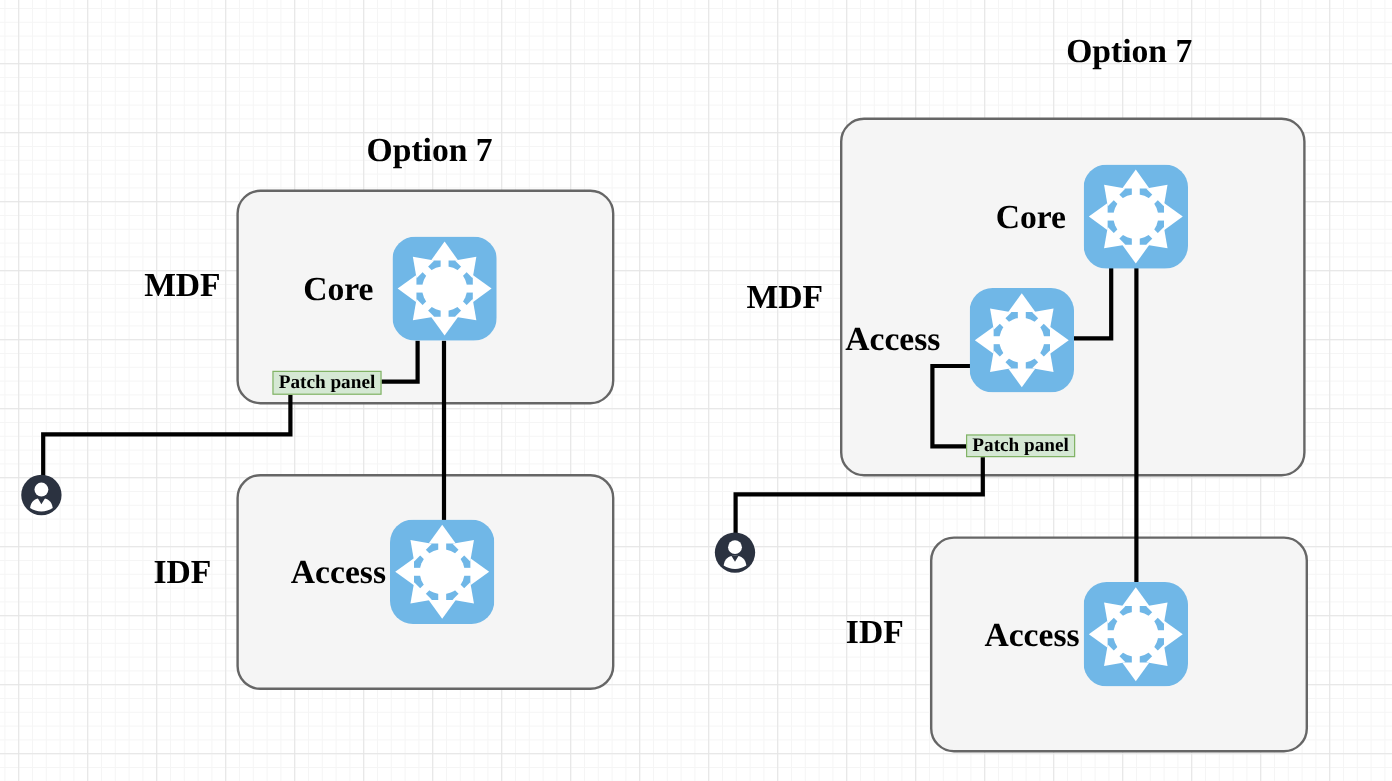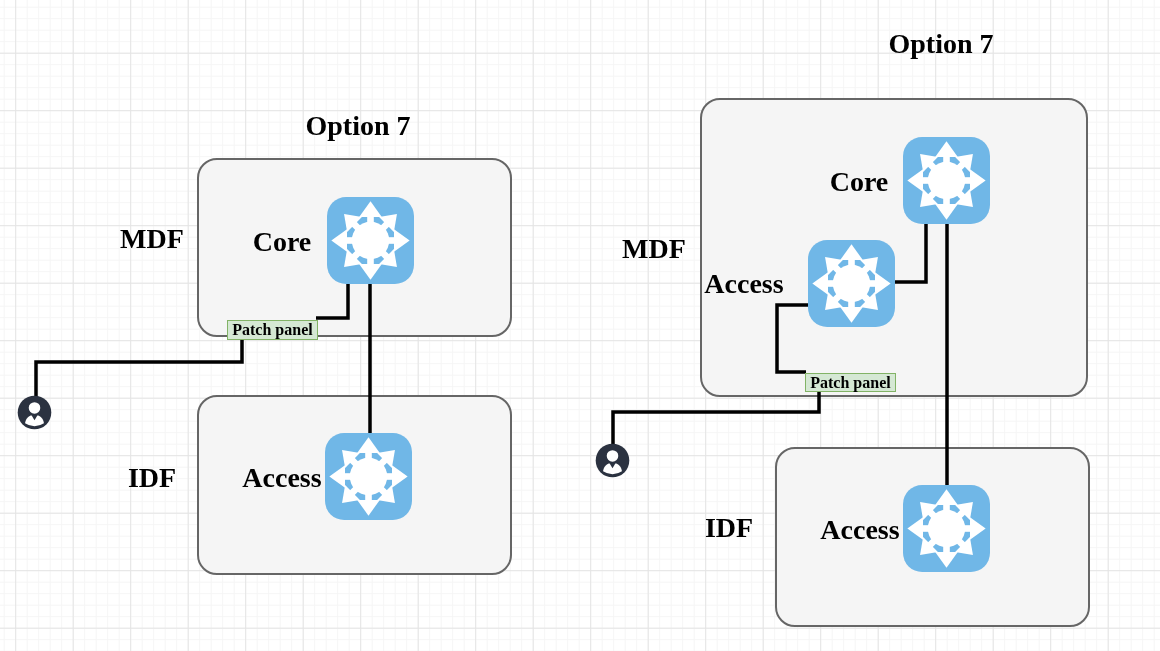--- a/index.html
+++ b/index.html
@@ -23,21 +23,21 @@
   .wires{position:absolute;left:0;top:0;pointer-events:none;}
   .wires polyline{fill:none;stroke:#000000;stroke-width:3.5;stroke-linejoin:miter;}
   .lbl{
     position:absolute;transform:translate(-50%,-50%);
     font-weight:bold;font-size:28px;line-height:1;white-space:nowrap;
   }
   .icon{position:absolute;display:block;}
   .patch-panel{
     position:absolute;background:#d5e8d4;border:1.5px solid #82b366;
     box-sizing:border-box;display:flex;align-items:center;justify-content:center;
-    font-weight:bold;font-size:16px;line-height:1;white-space:nowrap;margin-top:11px;
+    font-weight:bold;font-size:16px;line-height:1;white-space:nowrap;
   }
   .defs-holder{position:absolute;width:0;height:0;overflow:hidden;}
 </style>
 </head>
 <body>
 
 <div class="canvas">
 
   <svg class="defs-holder" aria-hidden="true">
     <defs>

